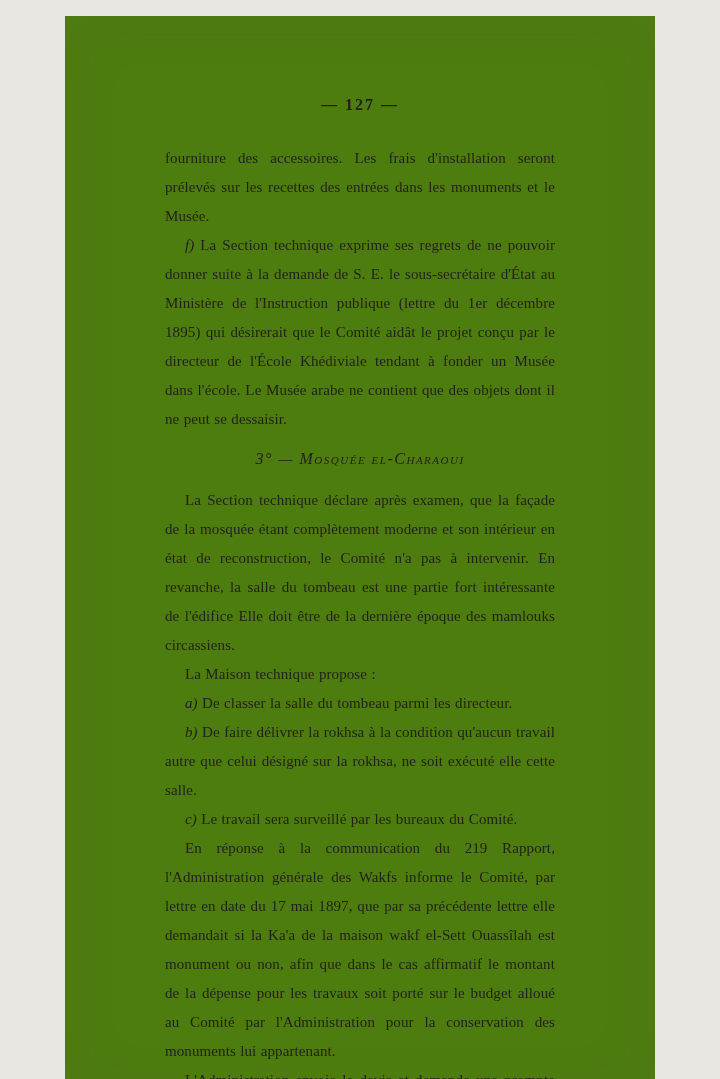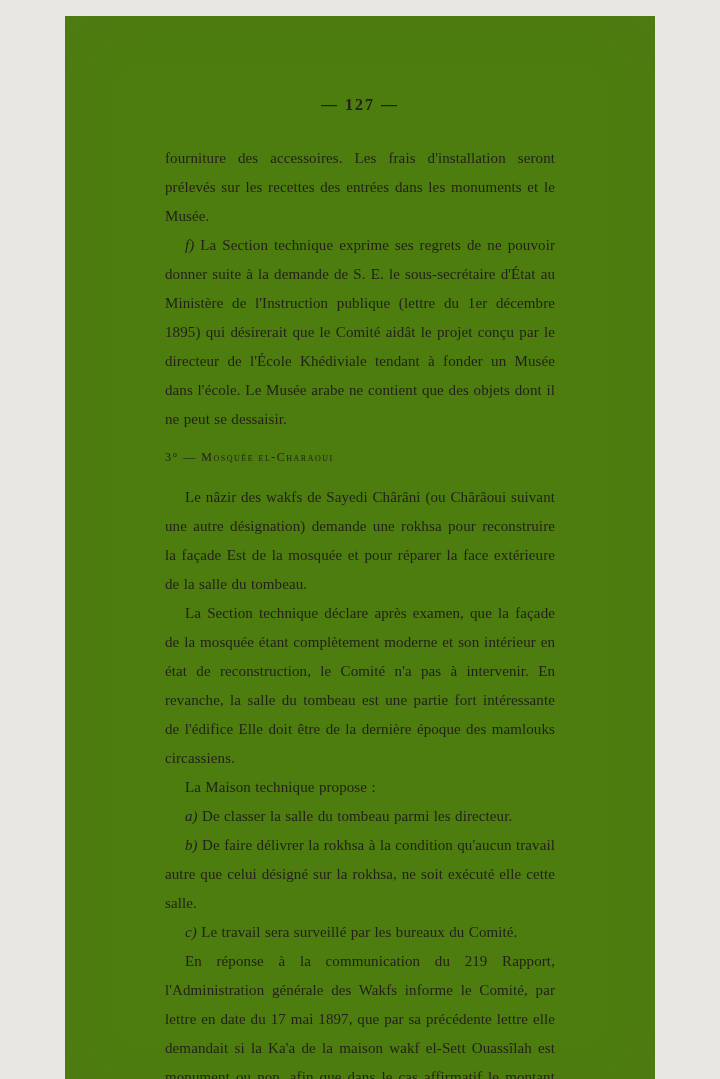--- a/index.html
+++ b/index.html
@@ -37,41 +37,42 @@
     word-spacing: 0.5px;
   }
   .para.indent {
     text-indent: 20px;
   }
   .para i {
     font-style: italic;
   }
   .heading {
     margin: 16px 0 18px 0;
-    font-size: 12px;
+    text-align: center;
+    font-size: 16px;
     font-weight: normal;
     font-variant: small-caps;
     letter-spacing: 1.5px;
+    font-style: italic;
   }
 </style>
 </head>
 <body>
 
 <div class="scan-page">
   <div class="content">
 
     <div class="page-number">— 127 —</div>
 
     <p class="para">fourniture des accessoires. Les frais d'installation seront prélevés sur les recettes des entrées dans les monuments et le Musée.</p>
 
     <p class="para indent"><i>f)</i> <span>La Section technique exprime ses regrets de ne pouvoir donner suite à la demande de S. E. le sous-secrétaire d'État au Ministère de l'Instruction publique (lettre du 1er décembre 1895) qui désirerait que le Comité aidât le projet conçu par le directeur de l'École Khédiviale tendant à fonder un Musée dans l'école. Le Musée arabe ne contient que des objets dont il ne peut se dessaisir.</span></p>
 
     <h3 class="heading">3° — Mosquée el-Charaoui</h3>
 
-    <p class="para indent">Le nâzir des wakfs de Sayedi Chârâni (ou Chârâoui suivant une autre désignation) demande une rokhsa pour reconstruire la façade Est de la mosquée et pour réparer la face extérieure de la salle du tombeau.</p>
 
     <p class="para indent">La Section technique déclare après examen, que la façade de la mosquée étant complètement moderne et son intérieur en état de reconstruction, le Comité n'a pas à intervenir. En revanche, la salle du tombeau est une partie fort intéressante de l'édifice Elle doit être de la dernière époque des mamlouks circassiens.</p>
 
     <p class="para indent">La Maison technique propose :</p>
 
     <p class="para indent"><i>a)</i> <span>De classer la salle du tombeau parmi les directeur.</span></p>
 
     <p class="para indent"><i>b)</i> <span>De faire délivrer la rokhsa à la condition qu'aucun travail autre que celui désigné sur la rokhsa, ne soit exécuté elle cette salle.</span></p>
 
     <p class="para indent"><i>c)</i> <span>Le travail sera surveillé par les bureaux du Comité.</span></p>

